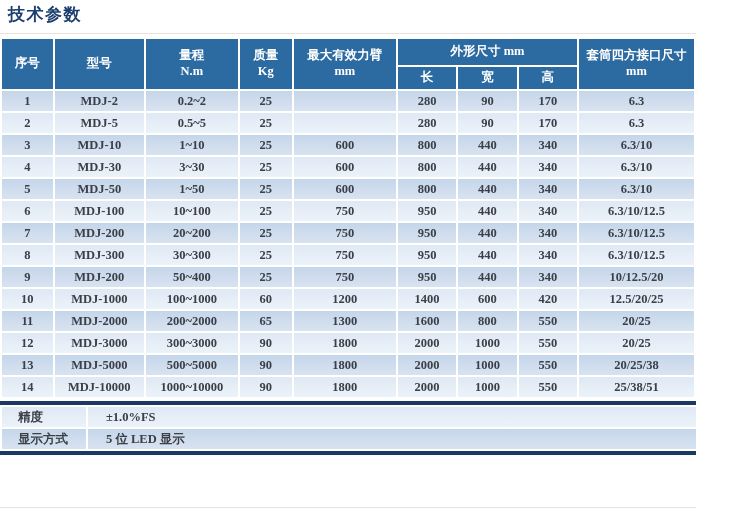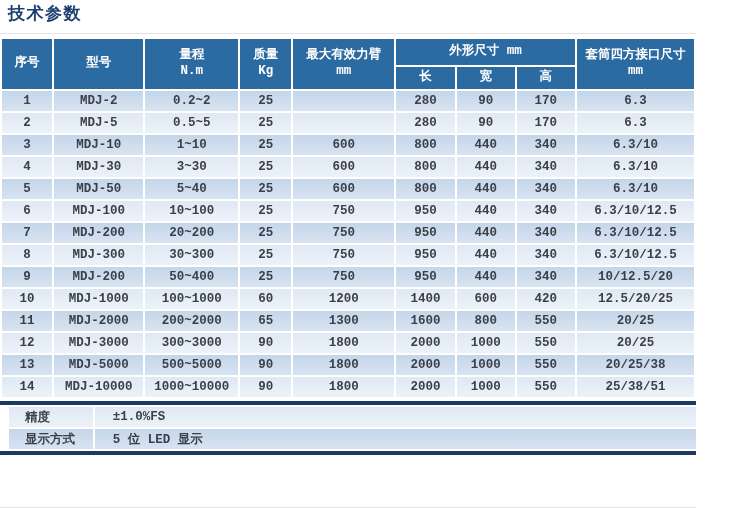--- a/index.html
+++ b/index.html
@@ -1,19 +1,19 @@
 <!DOCTYPE html>
 <html><head>
 <meta charset="utf-8">
 <style>
   * { box-sizing: border-box; }
   body { margin: 0; background: #ffffff; }
   .page {
     width: 696px; height: 508px; background: #ffffff; overflow: hidden;
-    font-family: Liberation Mono, monospace;
+    font-family: Liberation Serif, serif;
     border-bottom: 1px solid #e3e3e3;
   }
   .title {
     padding: 5px 0 0 8px; font-size: 17px; font-weight: bold;
     color: #1d3f6f; letter-spacing: 1.5px; line-height: 20px;
   }
   .divider { height: 1px; background: #eae2e2; margin-top: 8px; }
 
   table { border-collapse: separate; border-spacing: 2px; table-layout: fixed; }
   .main { margin-top: 3px; }
@@ -25,21 +25,21 @@
   .main thead tr.h2 th { height: 22px; }
   .main td, .specs td {
     height: 20px; padding: 0; text-align: center; vertical-align: middle;
     font-size: 12.5px; font-weight: 600; color: #3b4048; white-space: nowrap;
   }
   tr.dark td  { background: linear-gradient(180deg, #c5d6ea, #d8e3f1); }
   tr.light td { background: linear-gradient(180deg, #dfe9f4, #ecf2f9); }
 
   .specs-wrap {
     margin-top: 2px; width: 748px;
-    border-top: 4px solid #1a3a64; border-bottom: 4px solid #1a3a64; padding-left: 7px;
+    border-top: 4px solid #1a3a64; border-bottom: 4px solid #1a3a64;
   }
   .specs td.label { text-align: left; padding-left: 16px; }
   .specs td.value { text-align: left; padding-left: 18px; }
 </style>
 </head>
 <body>
 
 <div class="page">
 
   <div class="title">技术参数</div>
@@ -126,21 +126,21 @@
           <td>25</td>
           <td>600</td>
           <td>800</td>
           <td>440</td>
           <td>340</td>
           <td>6.3/10</td>
         </tr>
         <tr class="dark">
           <td>5</td>
           <td>MDJ-50</td>
-          <td>5~40</td>
+          <td>1~50</td>
           <td>25</td>
           <td>600</td>
           <td>800</td>
           <td>440</td>
           <td>340</td>
           <td>6.3/10</td>
         </tr>
         <tr class="light">
           <td>6</td>
           <td>MDJ-100</td>

